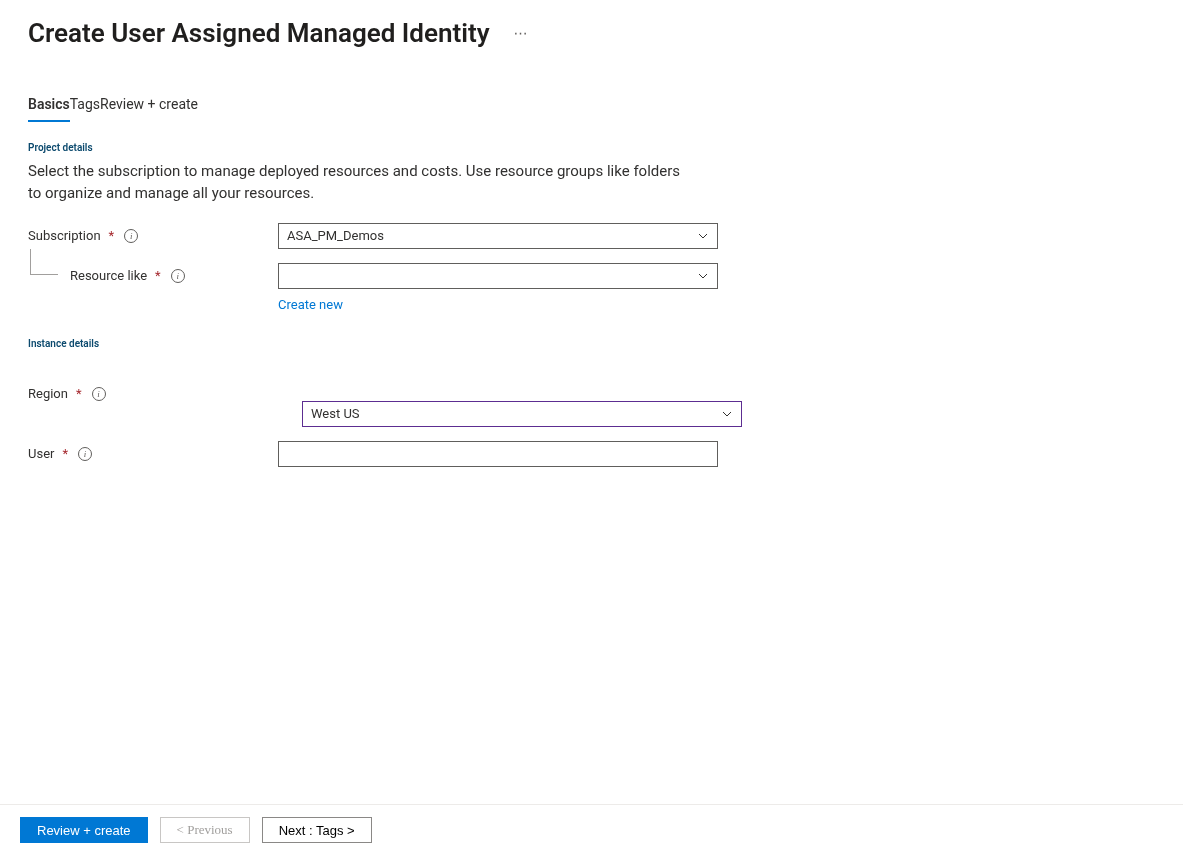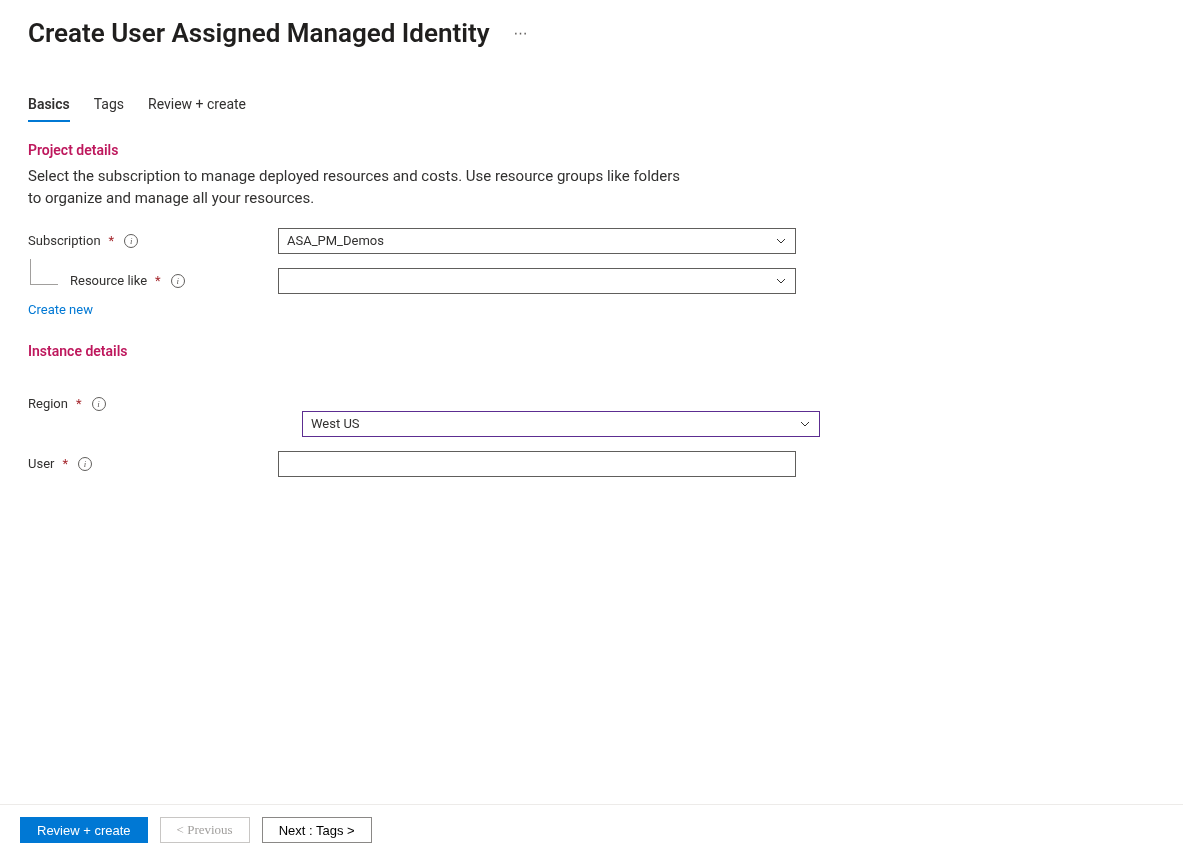--- a/index.html
+++ b/index.html
@@ -29,53 +29,51 @@
   .more-icon {
     color: #605e5c;
     font-size: 14px;
     letter-spacing: 1px;
     cursor: pointer;
     padding: 4px;
   }
   .tabs {
     margin-top: 48px;
     display: flex;
-    gap: 24px;
     border-bottom: none;
   }
   .tab {
     font-size: 14px;
     color: #323130;
     padding-bottom: 8px;
     cursor: pointer;
     border-bottom: 2px solid transparent;
   }
   .tab.active {
     font-weight: 600;
     border-bottom: 2px solid #0078d4;
   }
   .section {
     margin-top: 20px;
   }
   .section-title {
-    font-size: 14px;
+    font-size: 10px;
     font-weight: 600;
-    color: #be185d;
+    color: #0c4a6e;
     margin-bottom: 8px;
   }
   .section-desc {
     font-size: 15px;
     color: #323130;
     max-width: 660px;
     line-height: 1.45;
     margin-bottom: 18px;
   }
   .form-row {
     display: flex;
-    align-items: center;
     margin-bottom: 14px;
     position: relative;
   }
   .label-col {
     width: 250px;
     display: flex;
     align-items: center;
     gap: 6px;
     font-size: 13px;
   }
@@ -105,21 +103,21 @@
     align-items: center;
     justify-content: center;
     font-size: 9px;
     color: #605e5c;
     cursor: pointer;
     margin-left: 4px;
     font-style: italic;
     font-family: Georgia, serif;
   }
   .input-col {
-    width: 518px;
+    width: 440px;
   }
   .select-box, .text-input {
     width: 100%;
     height: 26px;
     border: 1px solid #605e5c;
     padding: 0 8px;
     font-size: 13px;
     background: #ffffff;
     display: flex;
     align-items: center;
@@ -145,20 +143,21 @@
     height: 12px;
   }
   .link {
     font-size: 13px;
     color: #0078d4;
     cursor: pointer;
     margin-top: 4px;
     display: inline-block;
   }
   .helper-row {
+    margin-left: 250px;
     margin-top: -10px;
     margin-bottom: 14px;
   }
   .footer {
     position: absolute;
     bottom: 0;
     left: 0;
     width: 100%;
     border-top: 1px solid #edebe9;
     padding: 12px 20px;

